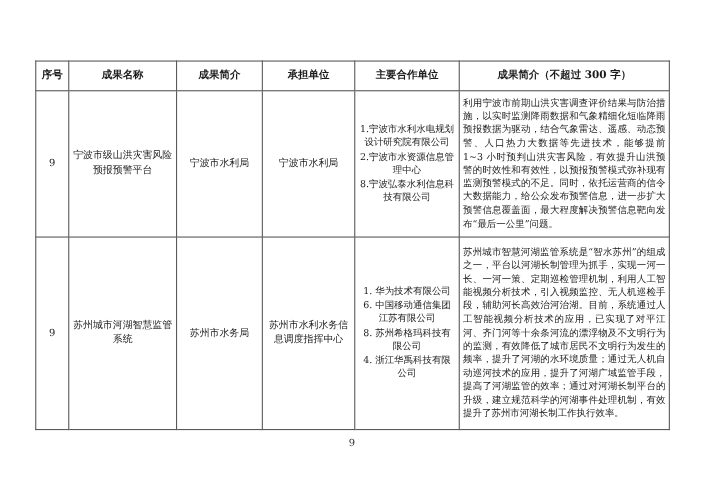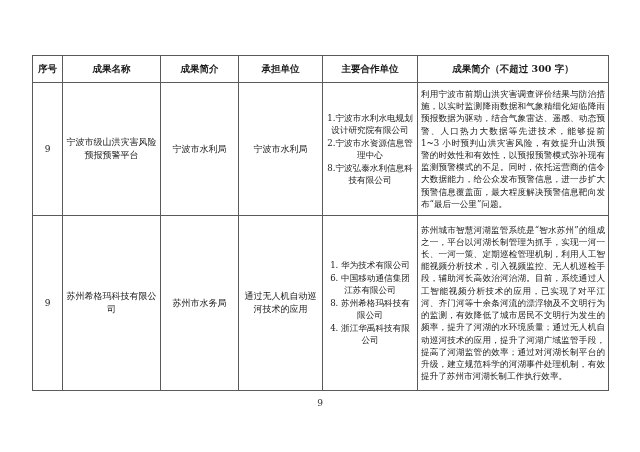--- a/index.html
+++ b/index.html
@@ -105,23 +105,23 @@
         <td class="c-center">宁波市水利局</td>
         <td class="c-partners">
           <div>1.宁波市水利水电规划设计研究院有限公司</div>
           <div>2.宁波市水资源信息管理中心</div>
           <div>8.宁波弘泰水利信息科技有限公司</div>
         </td>
         <td class="c-summary">利用宁波市前期山洪灾害调查评价结果与防治措施，以实时监测降雨数据和气象精细化短临降雨预报数据为驱动，结合气象雷达、遥感、动态预警、人口热力大数据等先进技术，能够提前 1~3 小时预判山洪灾害风险，有效提升山洪预警的时效性和有效性，以预报预警模式弥补现有监测预警模式的不足。同时，依托运营商的信令大数据能力，给公众发布预警信息，进一步扩大预警信息覆盖面，最大程度解决预警信息靶向发布“最后一公里”问题。</td>
       </tr>
       <tr class="data-row-2">
         <td class="c-center">9</td>
-        <td class="c-center">苏州希格玛科技有限公司</td>
+        <td class="c-center">苏州城市河湖智慧监管系统</td>
         <td class="c-center">苏州市水务局</td>
-        <td class="c-center">通过无人机自动巡河技术的应用</td>
+        <td class="c-center">苏州市水利水务信息调度指挥中心</td>
         <td class="c-partners">
           <div>1. 华为技术有限公司</div>
           <div>6. 中国移动通信集团江苏有限公司</div>
           <div>8. 苏州希格玛科技有限公司</div>
           <div>4. 浙江华禹科技有限公司</div>
         </td>
         <td class="c-summary">苏州城市智慧河湖监管系统是“智水苏州”的组成之一，平台以河湖长制管理为抓手，实现一河一长、一河一策、定期巡检管理机制，利用人工智能视频分析技术，引入视频监控、无人机巡检手段，辅助河长高效治河治湖。目前，系统通过人工智能视频分析技术的应用，已实现了对平江河、齐门河等十余条河流的漂浮物及不文明行为的监测，有效降低了城市居民不文明行为发生的频率，提升了河湖的水环境质量；通过无人机自动巡河技术的应用，提升了河湖广域监管手段，提高了河湖监管的效率；通过对河湖长制平台的升级，建立规范科学的河湖事件处理机制，有效提升了苏州市河湖长制工作执行效率。</td>
       </tr>
     </tbody>
   </table>

